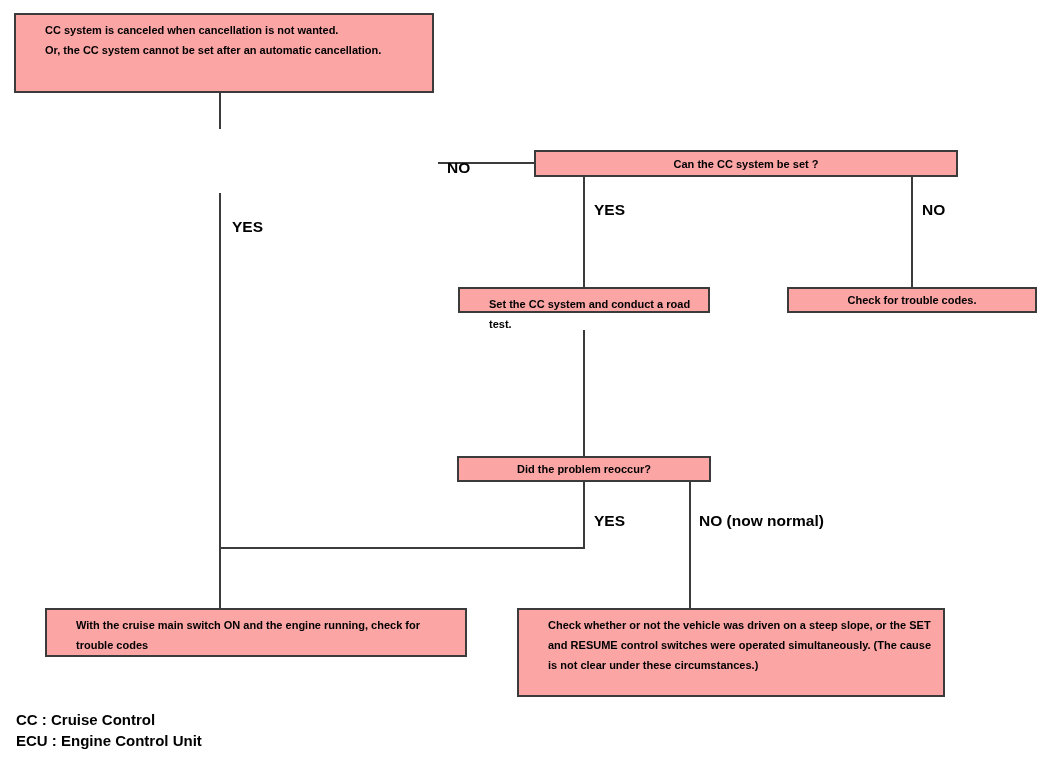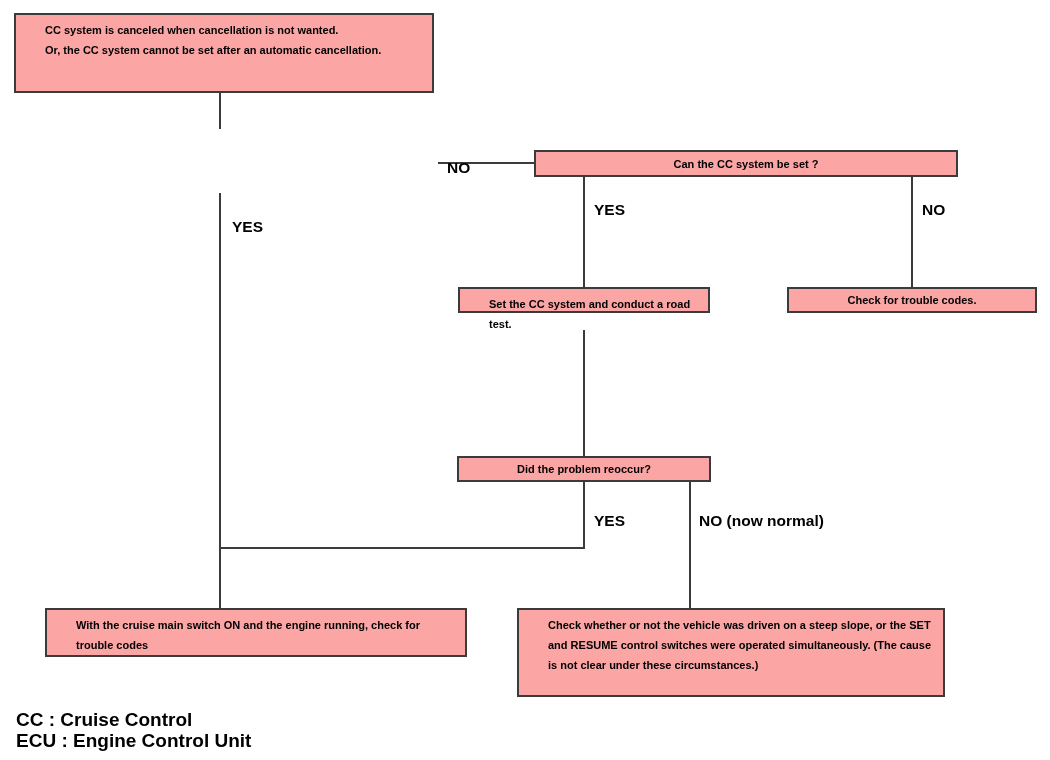--- a/index.html
+++ b/index.html
@@ -46,21 +46,21 @@
     position: absolute;
     font-size: 15.5px;
     line-height: 18px;
     font-weight: 600;
     color: #000000;
     white-space: nowrap;
     margin-top: 20px;
   }
   .legend {
     position: absolute;
-    font-size: 19px;
+    font-size: 15px;
     line-height: 21px;
     font-weight: 700;
     color: #000000;
     white-space: pre-line;
   }
 </style>
 </head>
 <body>
 
 <div id="canvas">

